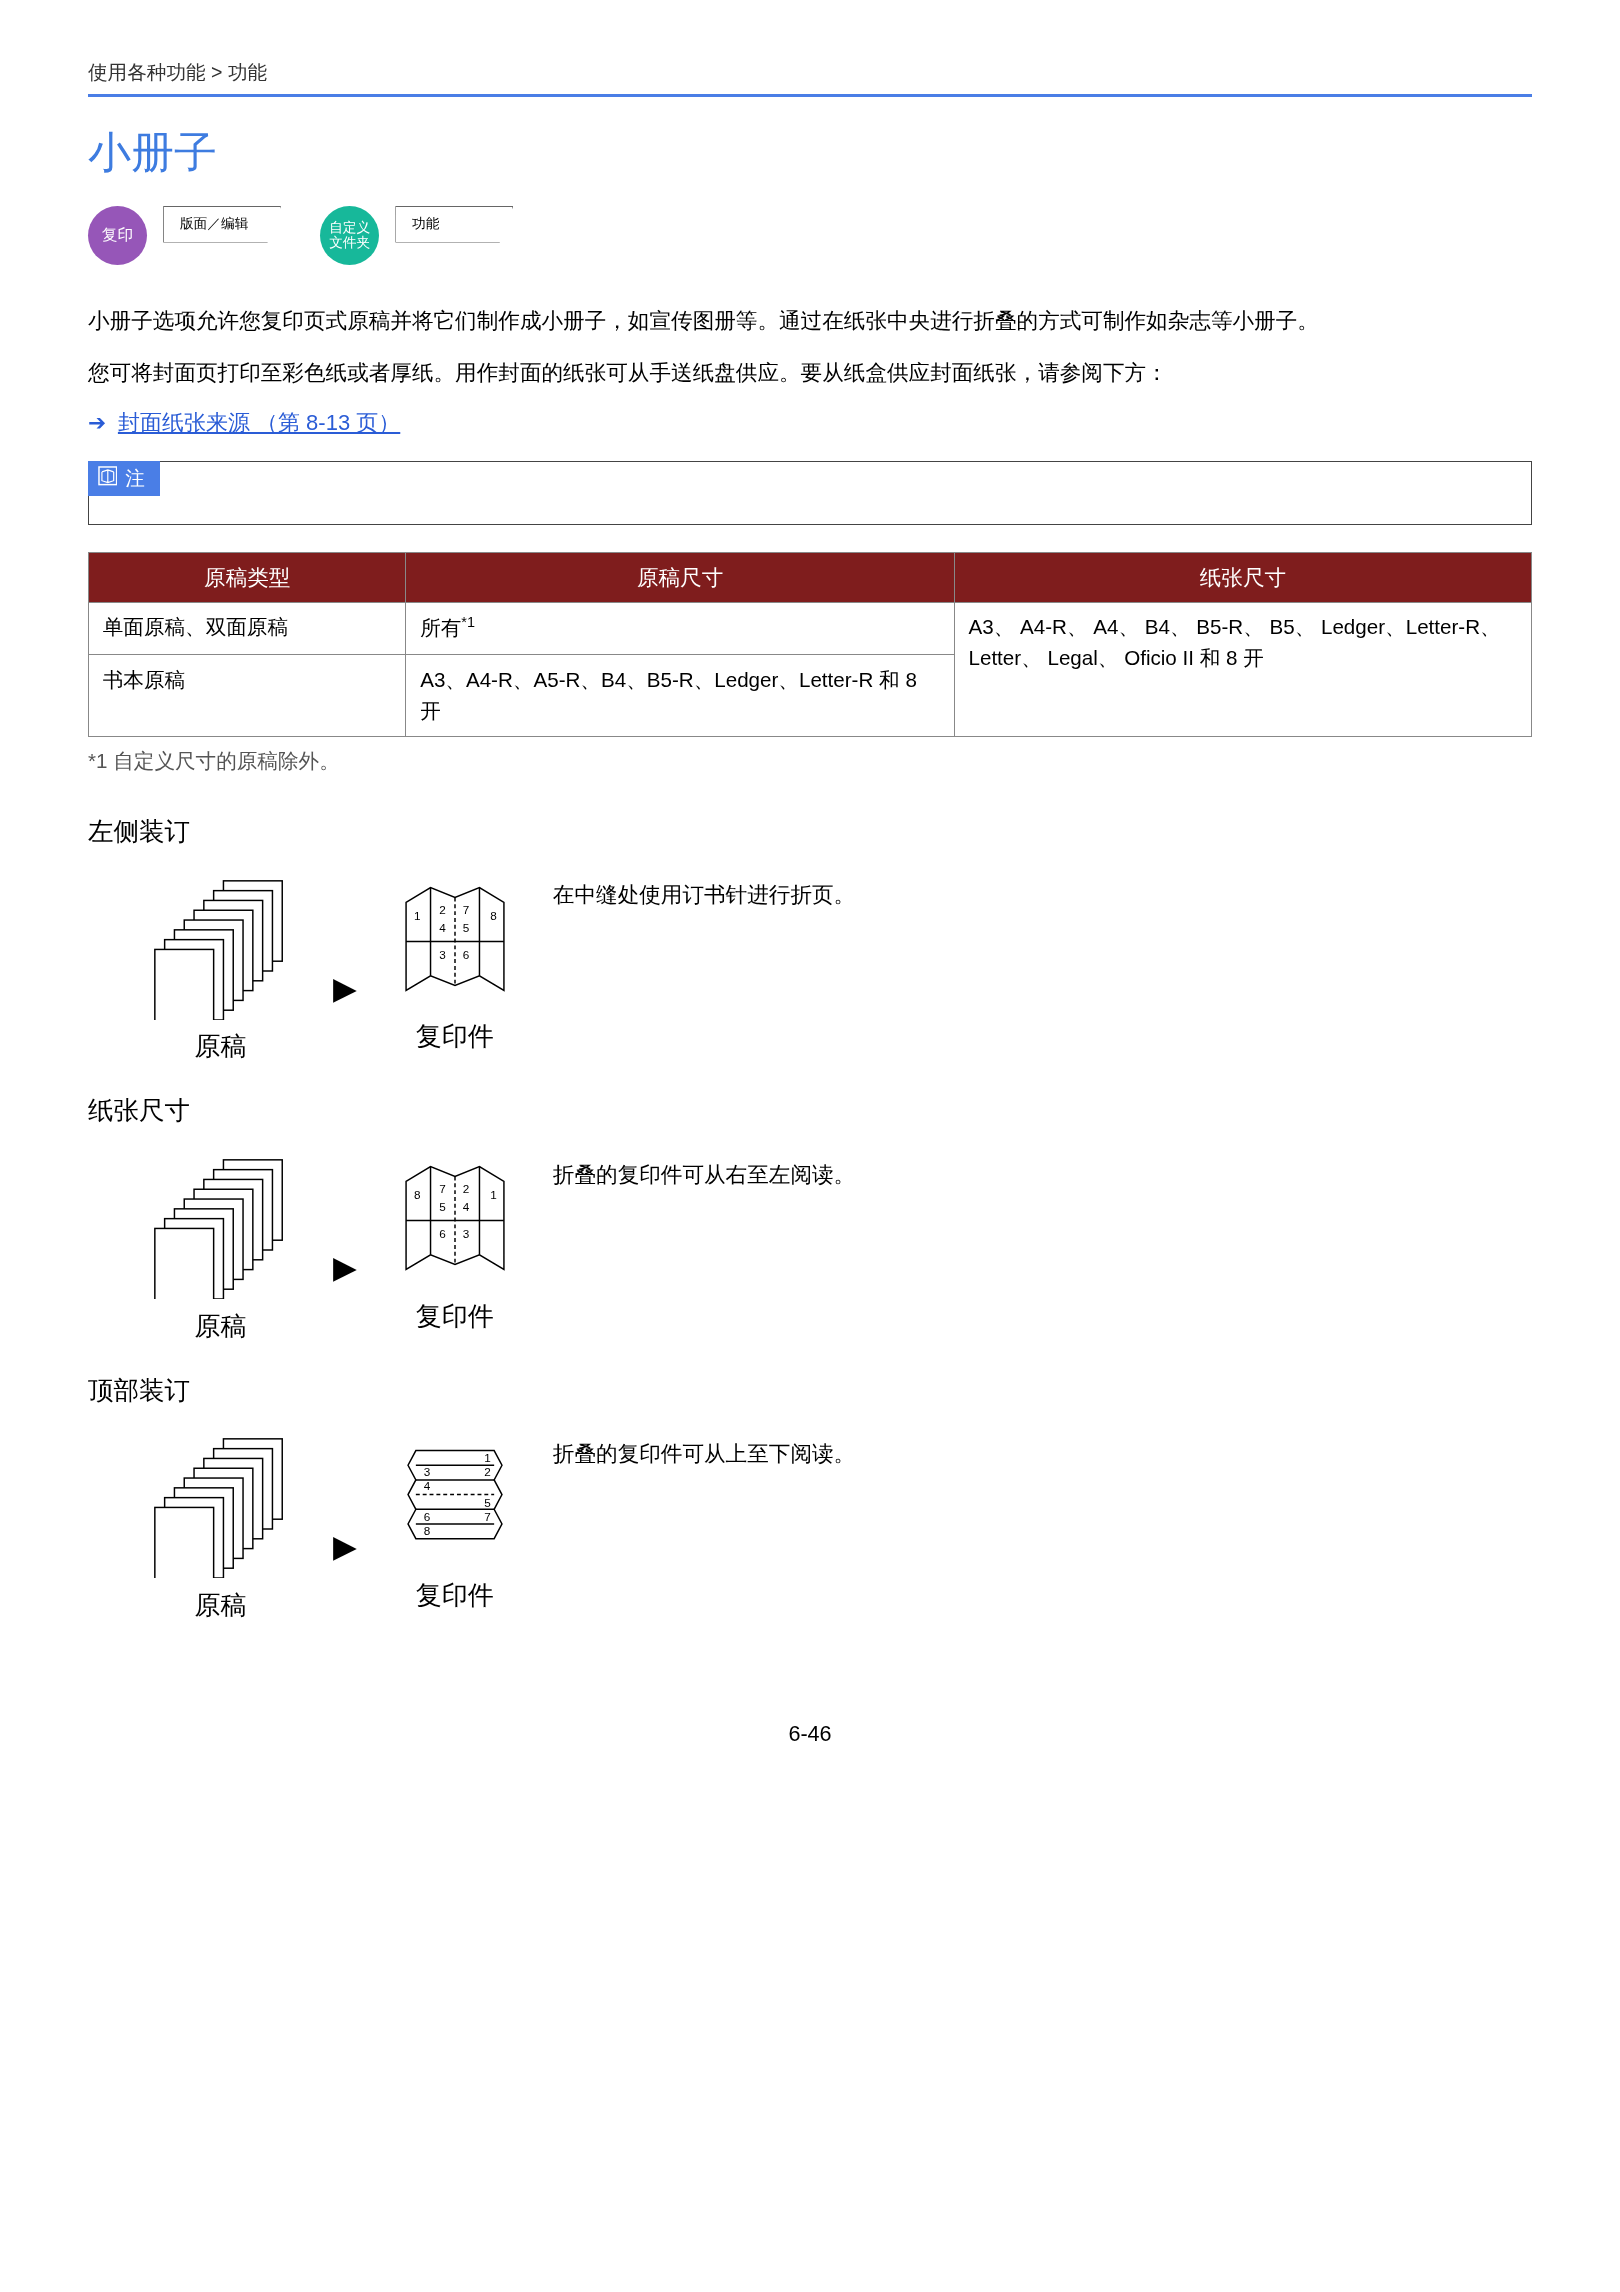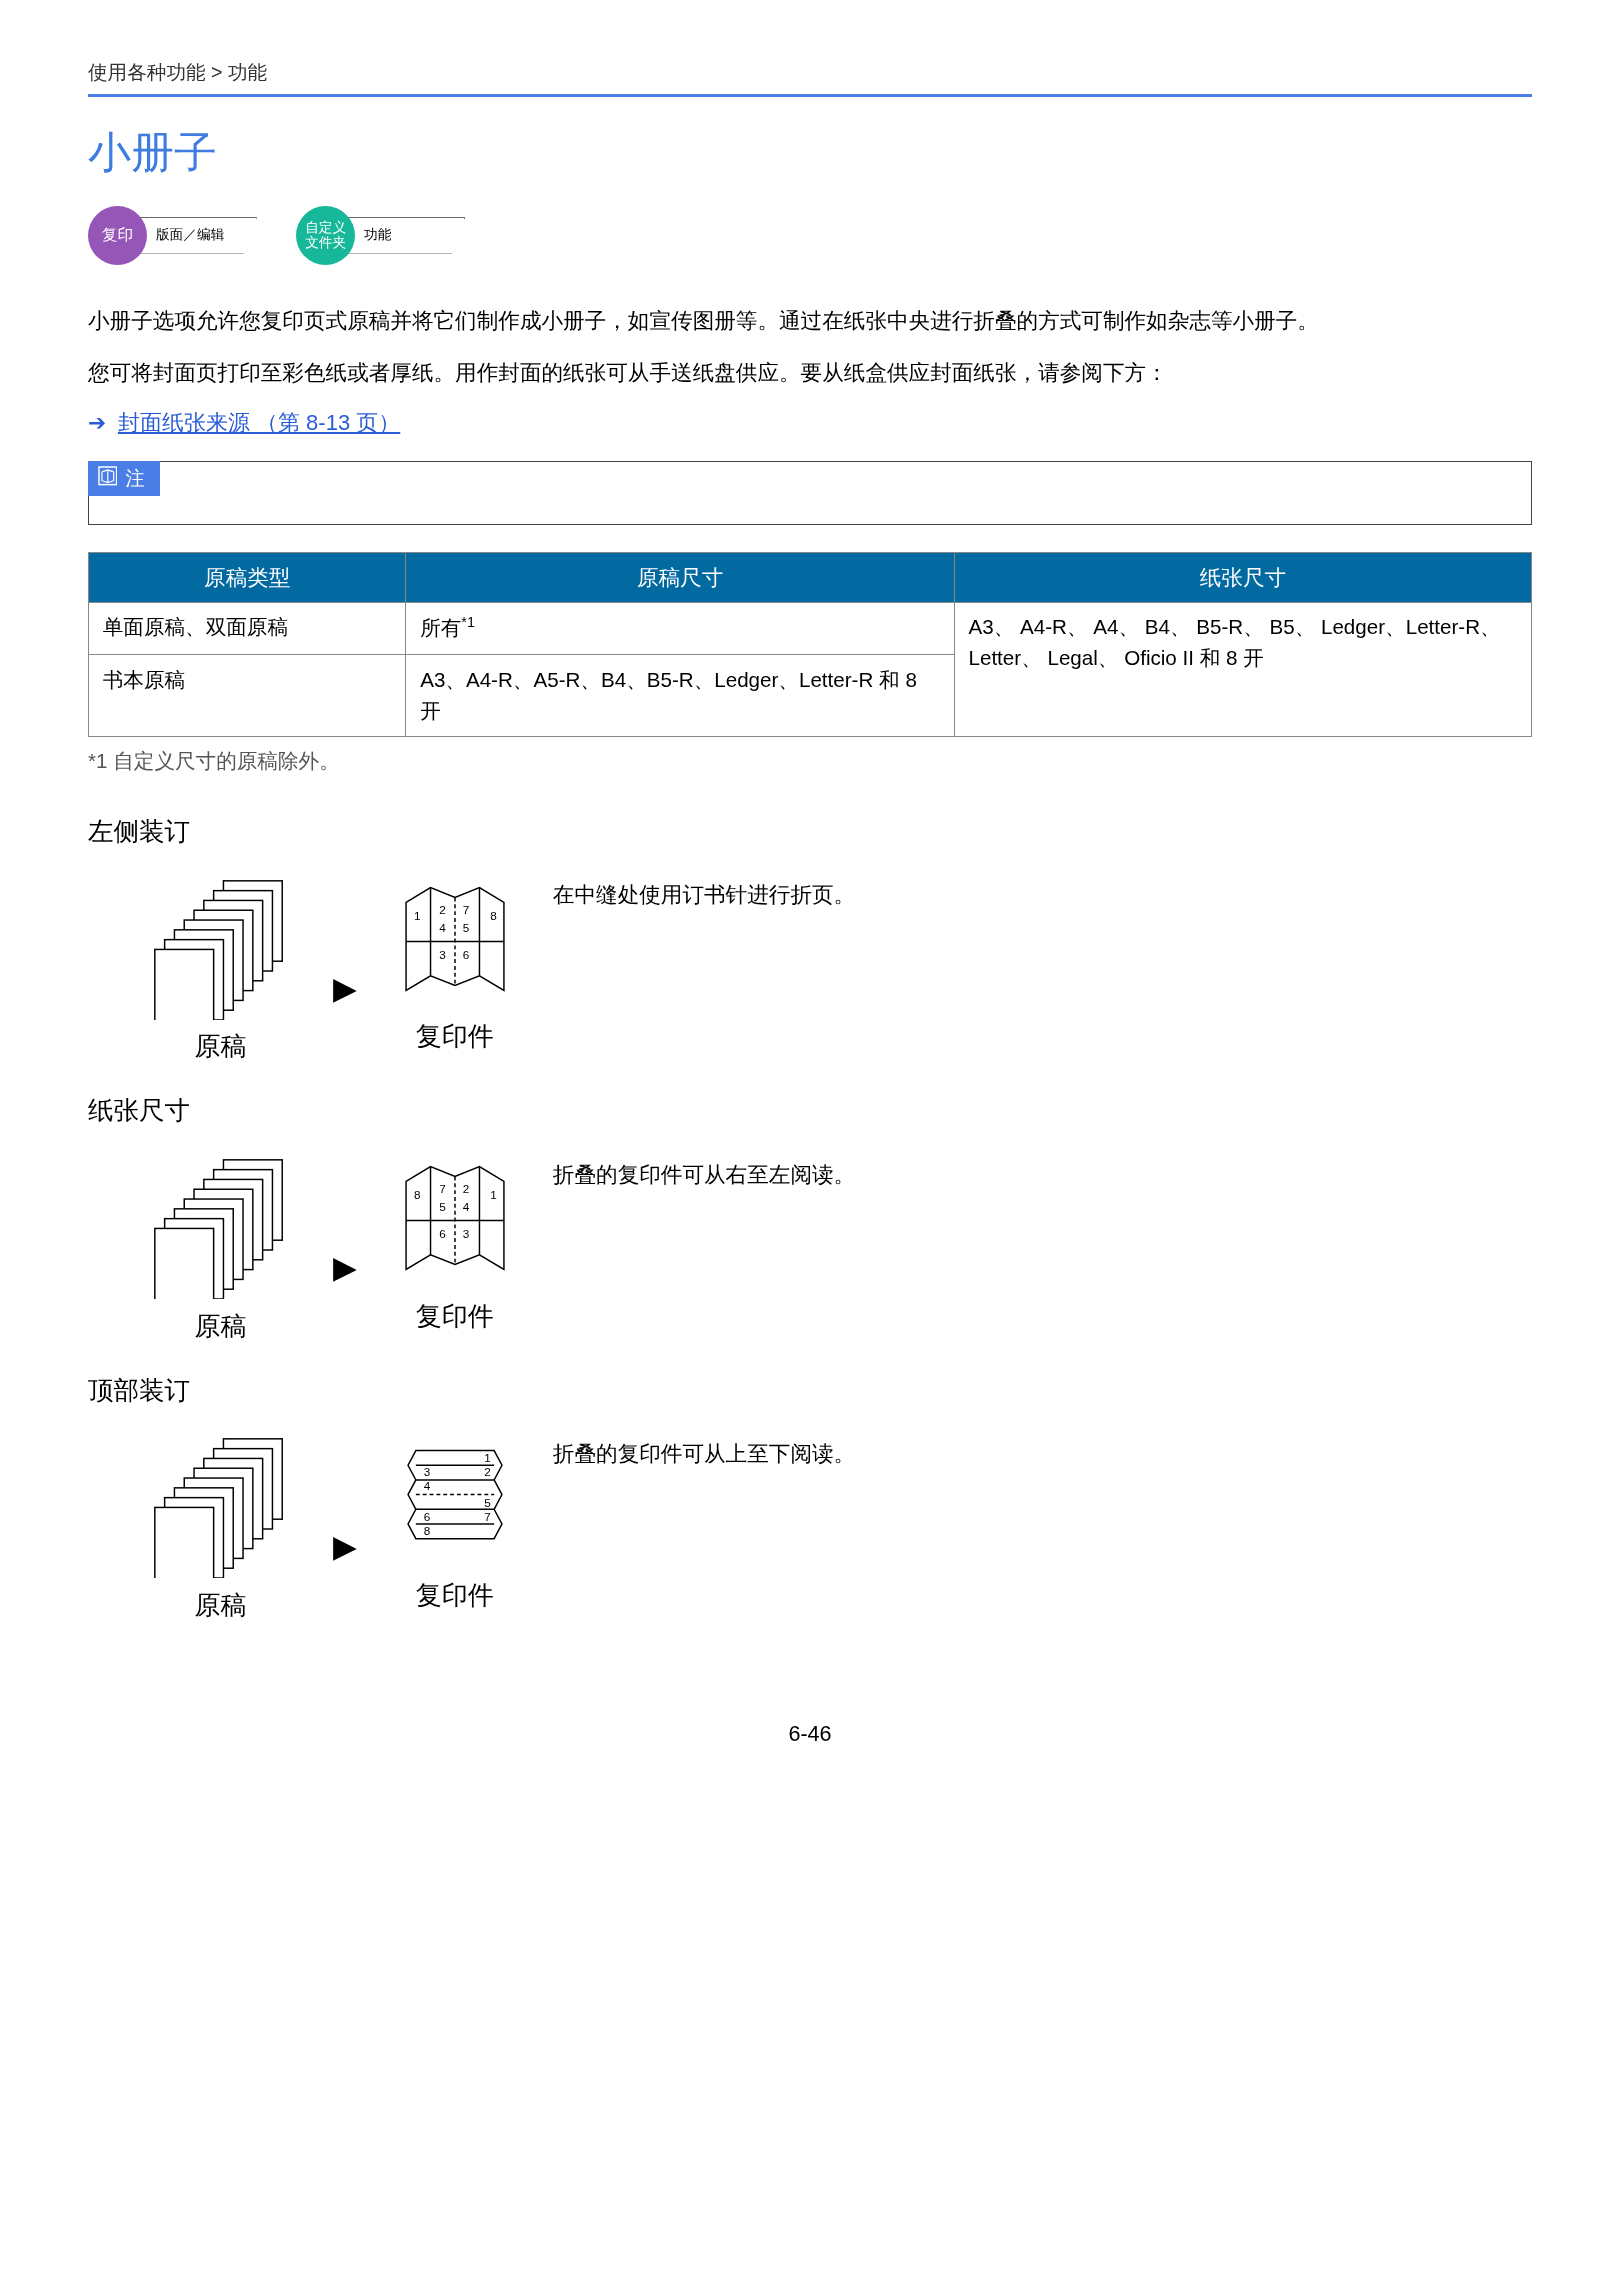--- a/index.html
+++ b/index.html
@@ -23,21 +23,21 @@
     border: none;
     margin: 0 0 27.4px 0;
   }
   .page-title {
     font-size: 43px;
     color: #3e7ce0;
     font-weight: 400;
     margin: 0 0 23.5px 0;
   }
   .badge-row { display: flex; align-items: center; gap: 0; margin-bottom: 39px; }
-  .badge-group { display: flex; align-items: center; margin-right: 39px; }
+  .badge-group { display: flex; align-items: flex-start; margin-right: 39px; gap: 24px; }
   .circle {
     width: 59px; height: 59px; border-radius: 50%;
     display: flex; align-items: center; justify-content: center;
     color: #fff; font-size: 15.7px; z-index: 2;
   }
   .circle.purple { background: #9656b8; }
   .circle.teal   { background: #17b89a; font-size: 13.7px; line-height: 1.1; text-align:center; }
   .tab {
     height: 37px; border: 1px solid #666; background: #fff;
     display: flex; align-items: center; padding: 0 23.5px 0 15.7px;
@@ -53,21 +53,21 @@
   .note-header {
     background: #4a7ee6; color: #fff; display: inline-flex; align-items:center;
     padding: 3.9px 15.7px 3.9px 9.8px; font-size: 19.6px; gap: 7.8px;
     border-top-left-radius: 0; margin: -1px 0 11.8px -1px;
   }
   .note-body { padding: 0 19.6px; font-size: 21.6px; line-height: 1.6; }
   table.spec {
     width: 100%; border-collapse: collapse; margin-bottom: 9.8px;
   }
   table.spec th {
-    background: #0369a1; color: #fff; font-weight: 400;
+    background: #7f1d1d; color: #fff; font-weight: 400;
     border: 1px solid #888; padding: 9.8px 13.7px; font-size: 21.6px; margin-top: 9px;
   }
   table.spec td {
     border: 1px solid #888; padding: 9.8px 13.7px; font-size: 20.6px; vertical-align: top;
     line-height: 1.5;
   }
   .sup { vertical-align: super; font-size: 0.7em; }
   .footnote { font-size: 20.6px; color: #555; margin-bottom: 39px; }
   .section-h { font-size: 25.5px; font-weight: 400; margin: 29px 0 23.5px 0; }
   .illus-row { display: flex; align-items: flex-start; gap: 39px; padding-left: 59px; margin-bottom: 19.6px; }

